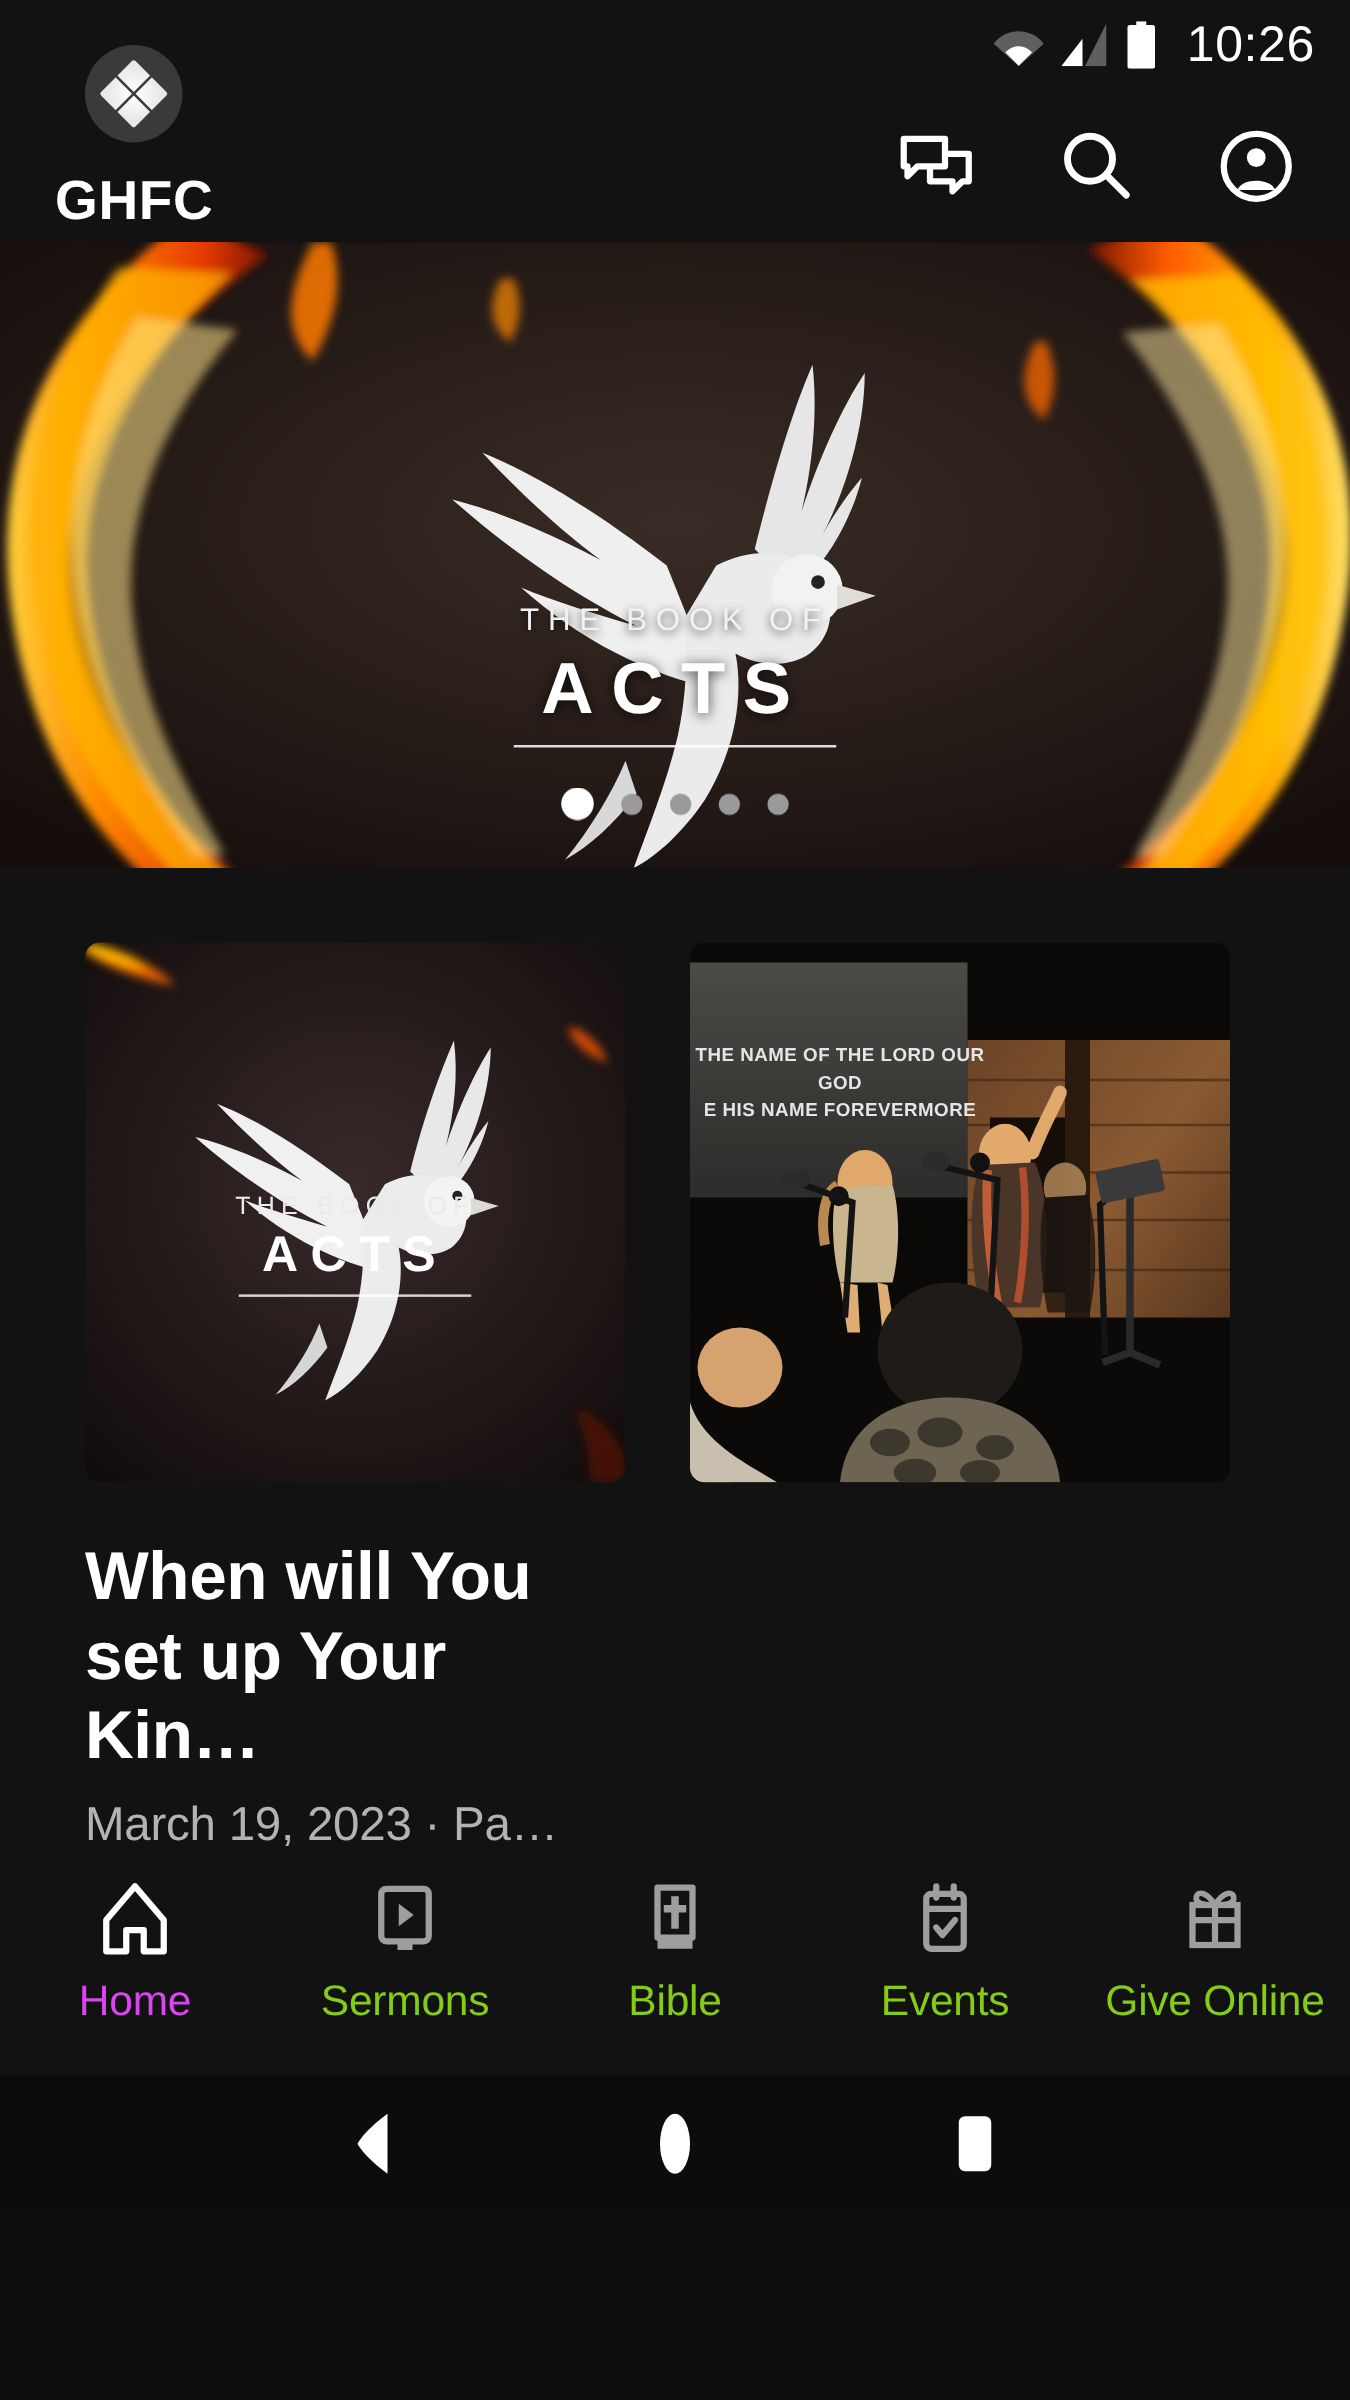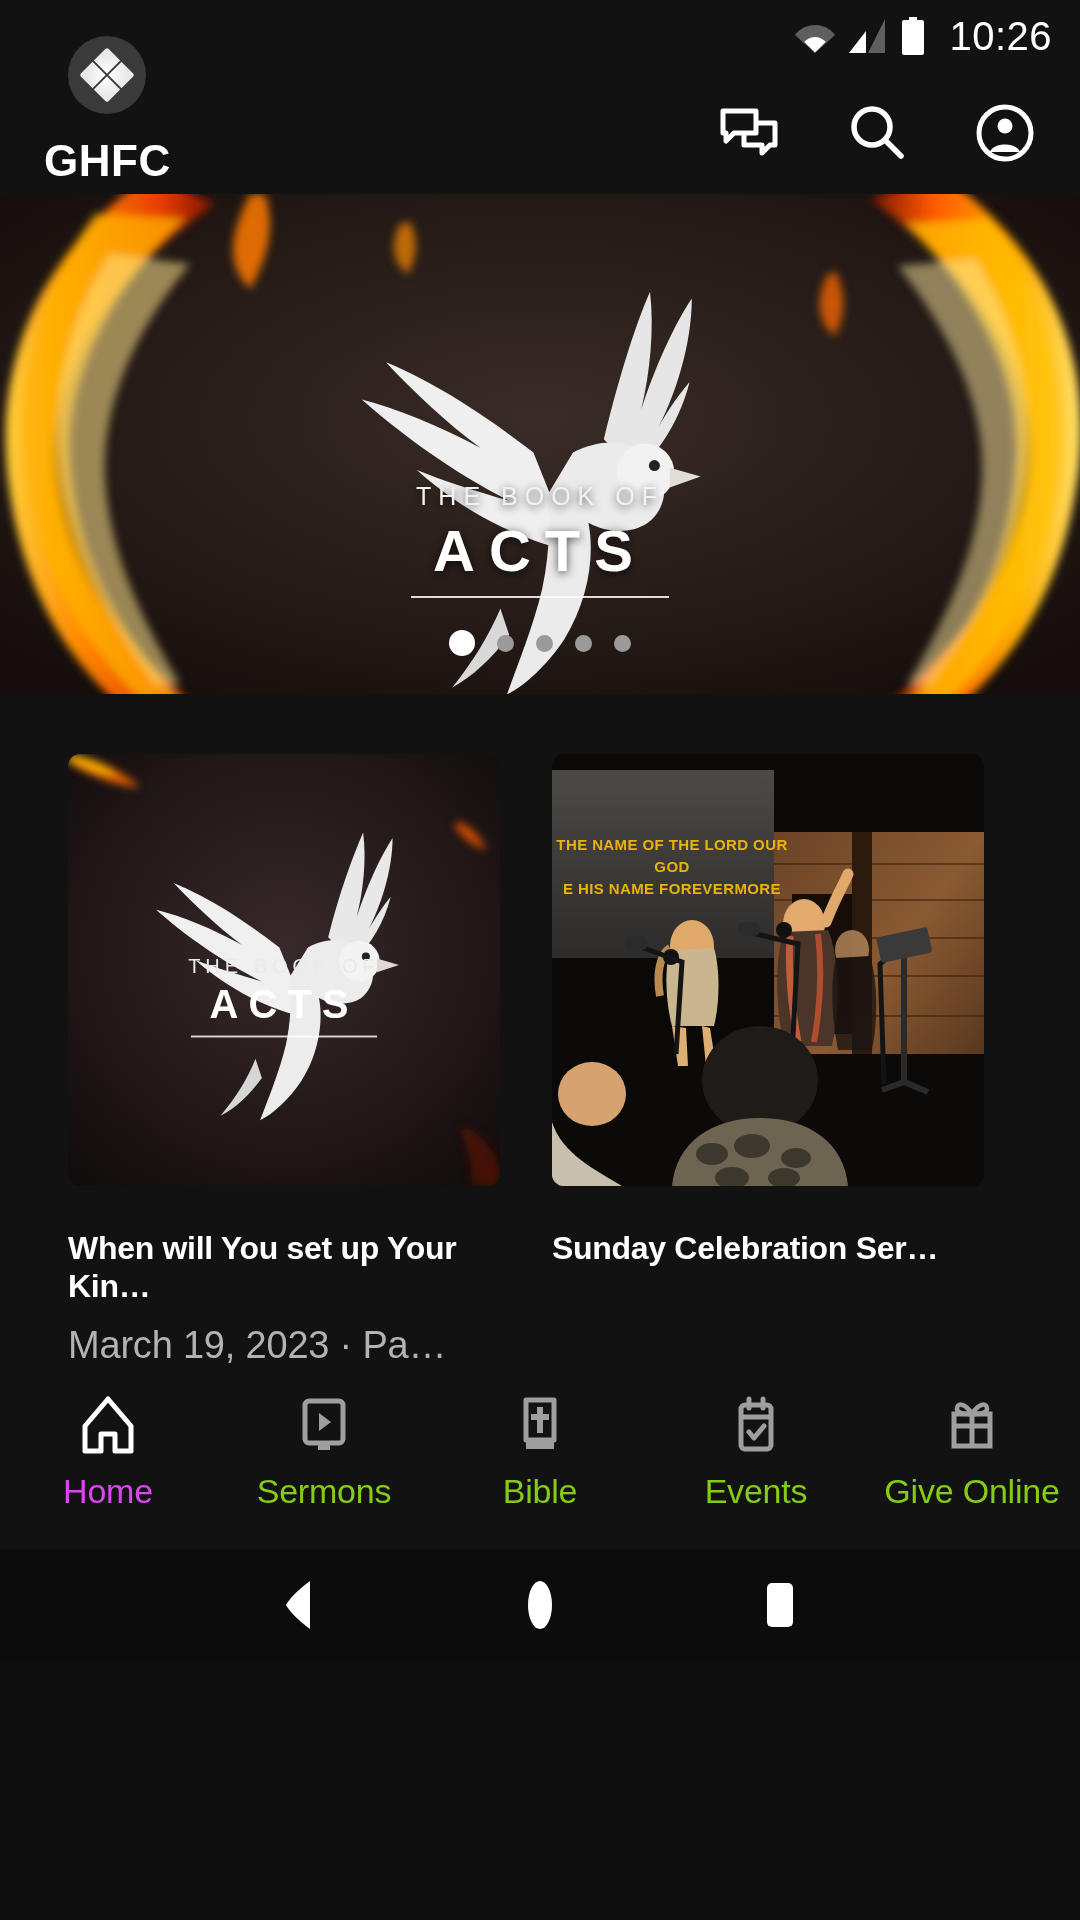--- a/index.html
+++ b/index.html
@@ -66,35 +66,35 @@
   .cards{
     flex:1; display:flex; gap:52px; padding:60px 68px 0 68px; background:#121212;
     align-items:flex-start;
   }
   .card{ width:432px; display:flex; flex-direction:column; }
   .card-thumb{
     width:432px; height:432px; border-radius:12px; overflow:hidden;
     position:relative; background:#1b1412;
   }
   .card-title{
-    color:#ffffff; font-size:32px; font-weight:bold; line-height:1.18;
+    color:#ffffff; font-size:54px; font-weight:bold; line-height:1.18;
     margin-top:44px; letter-spacing:-0.3px;
   }
   .card-sub{ color:#b3b3b3; font-size:38px; margin-top:18px; letter-spacing:-0.2px; }
 
   
   .thumb-caption{ position:absolute; left:50%; top:56%; transform:translate(-50%,-50%); text-align:center; width:330px;}
   .tc-small{ color:#eaeaea; font-size:20px; letter-spacing:5px; }
   .tc-big{ color:#fff; font-size:40px; font-weight:bold; letter-spacing:10px; margin-top:4px;}
   .tc-rule{ width:186px; height:2px; background:rgba(255,255,255,.8); margin:9px auto 0;}
 
   
   .worship-lyrics{
     position:absolute; left:-10px; top:80px; width:260px; text-align:center;
-    color:#eab308; font-size:15px; font-weight:bold; line-height:1.45; letter-spacing:0.4px;
+    color:#e5e5e5; font-size:15px; font-weight:bold; line-height:1.45; letter-spacing:0.4px;
   }
 
   
   .tabbar{
     flex:0 0 178px; height:178px; background:#121212;
     display:flex; align-items:flex-start; padding-top:22px;
   }
   .tab{ flex:1; display:flex; flex-direction:column; align-items:center; gap:16px; }
   .tab-ico{ height:62px; display:flex; align-items:center; justify-content:center; }
   .tab-lbl{ font-size:34px; color:#84cc16; letter-spacing:-0.2px;}
@@ -395,21 +395,20 @@
               <ellipse cx="232" cy="424" rx="16" ry="10"></ellipse>
             </g>
           </g>
         </svg>
         <div class="worship-lyrics">
           <div>THE NAME OF THE LORD OUR</div>
           <div>GOD</div>
           <div>E HIS NAME FOREVERMORE</div>
         </div>
       </div>
-      <div class="card-title">Sunday Celebration Ser…</div>
     </div>
 
   </div>
 
   <div class="tabbar">
 
     <div class="tab active">
       <span class="tab-ico">
         <svg width="56" height="58" viewBox="0 0 56 58">
           <path d="M28 3 L51 30 L51 55 L35 55 L35 38 L21 38 L21 55 L5 55 L5 30 Z" fill="none" stroke="#ffffff" stroke-width="5" stroke-linejoin="round"></path>

